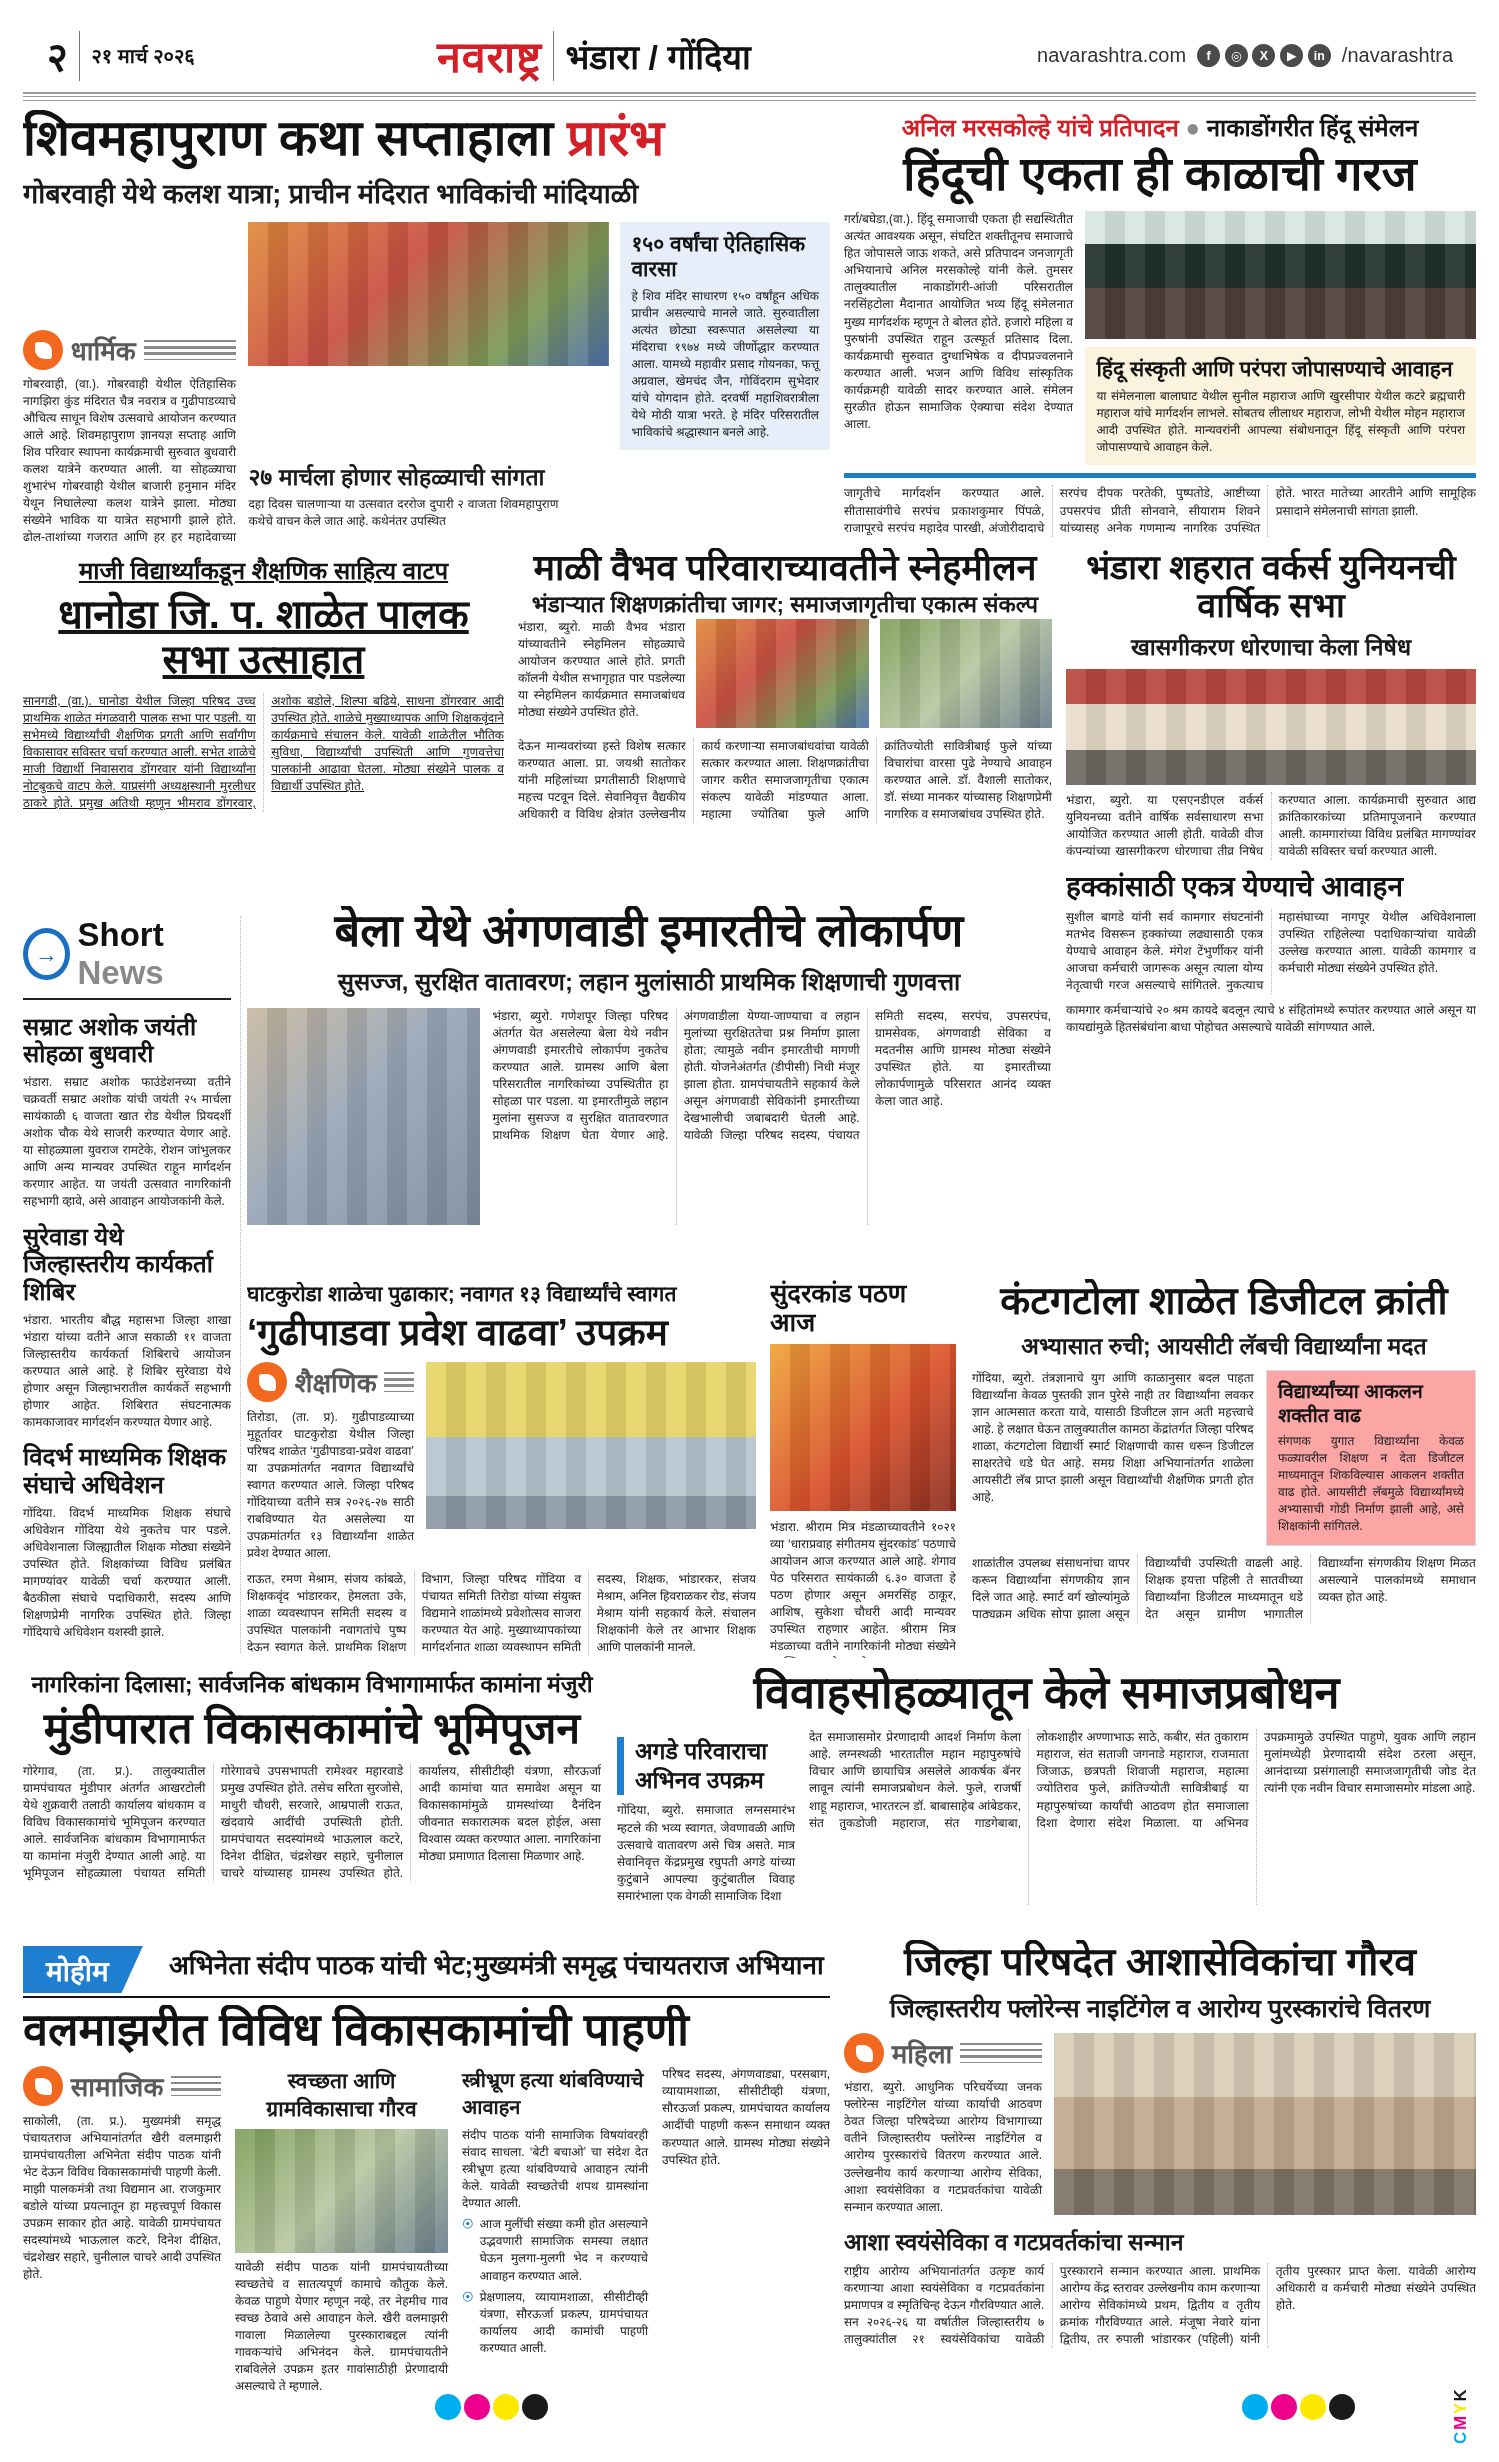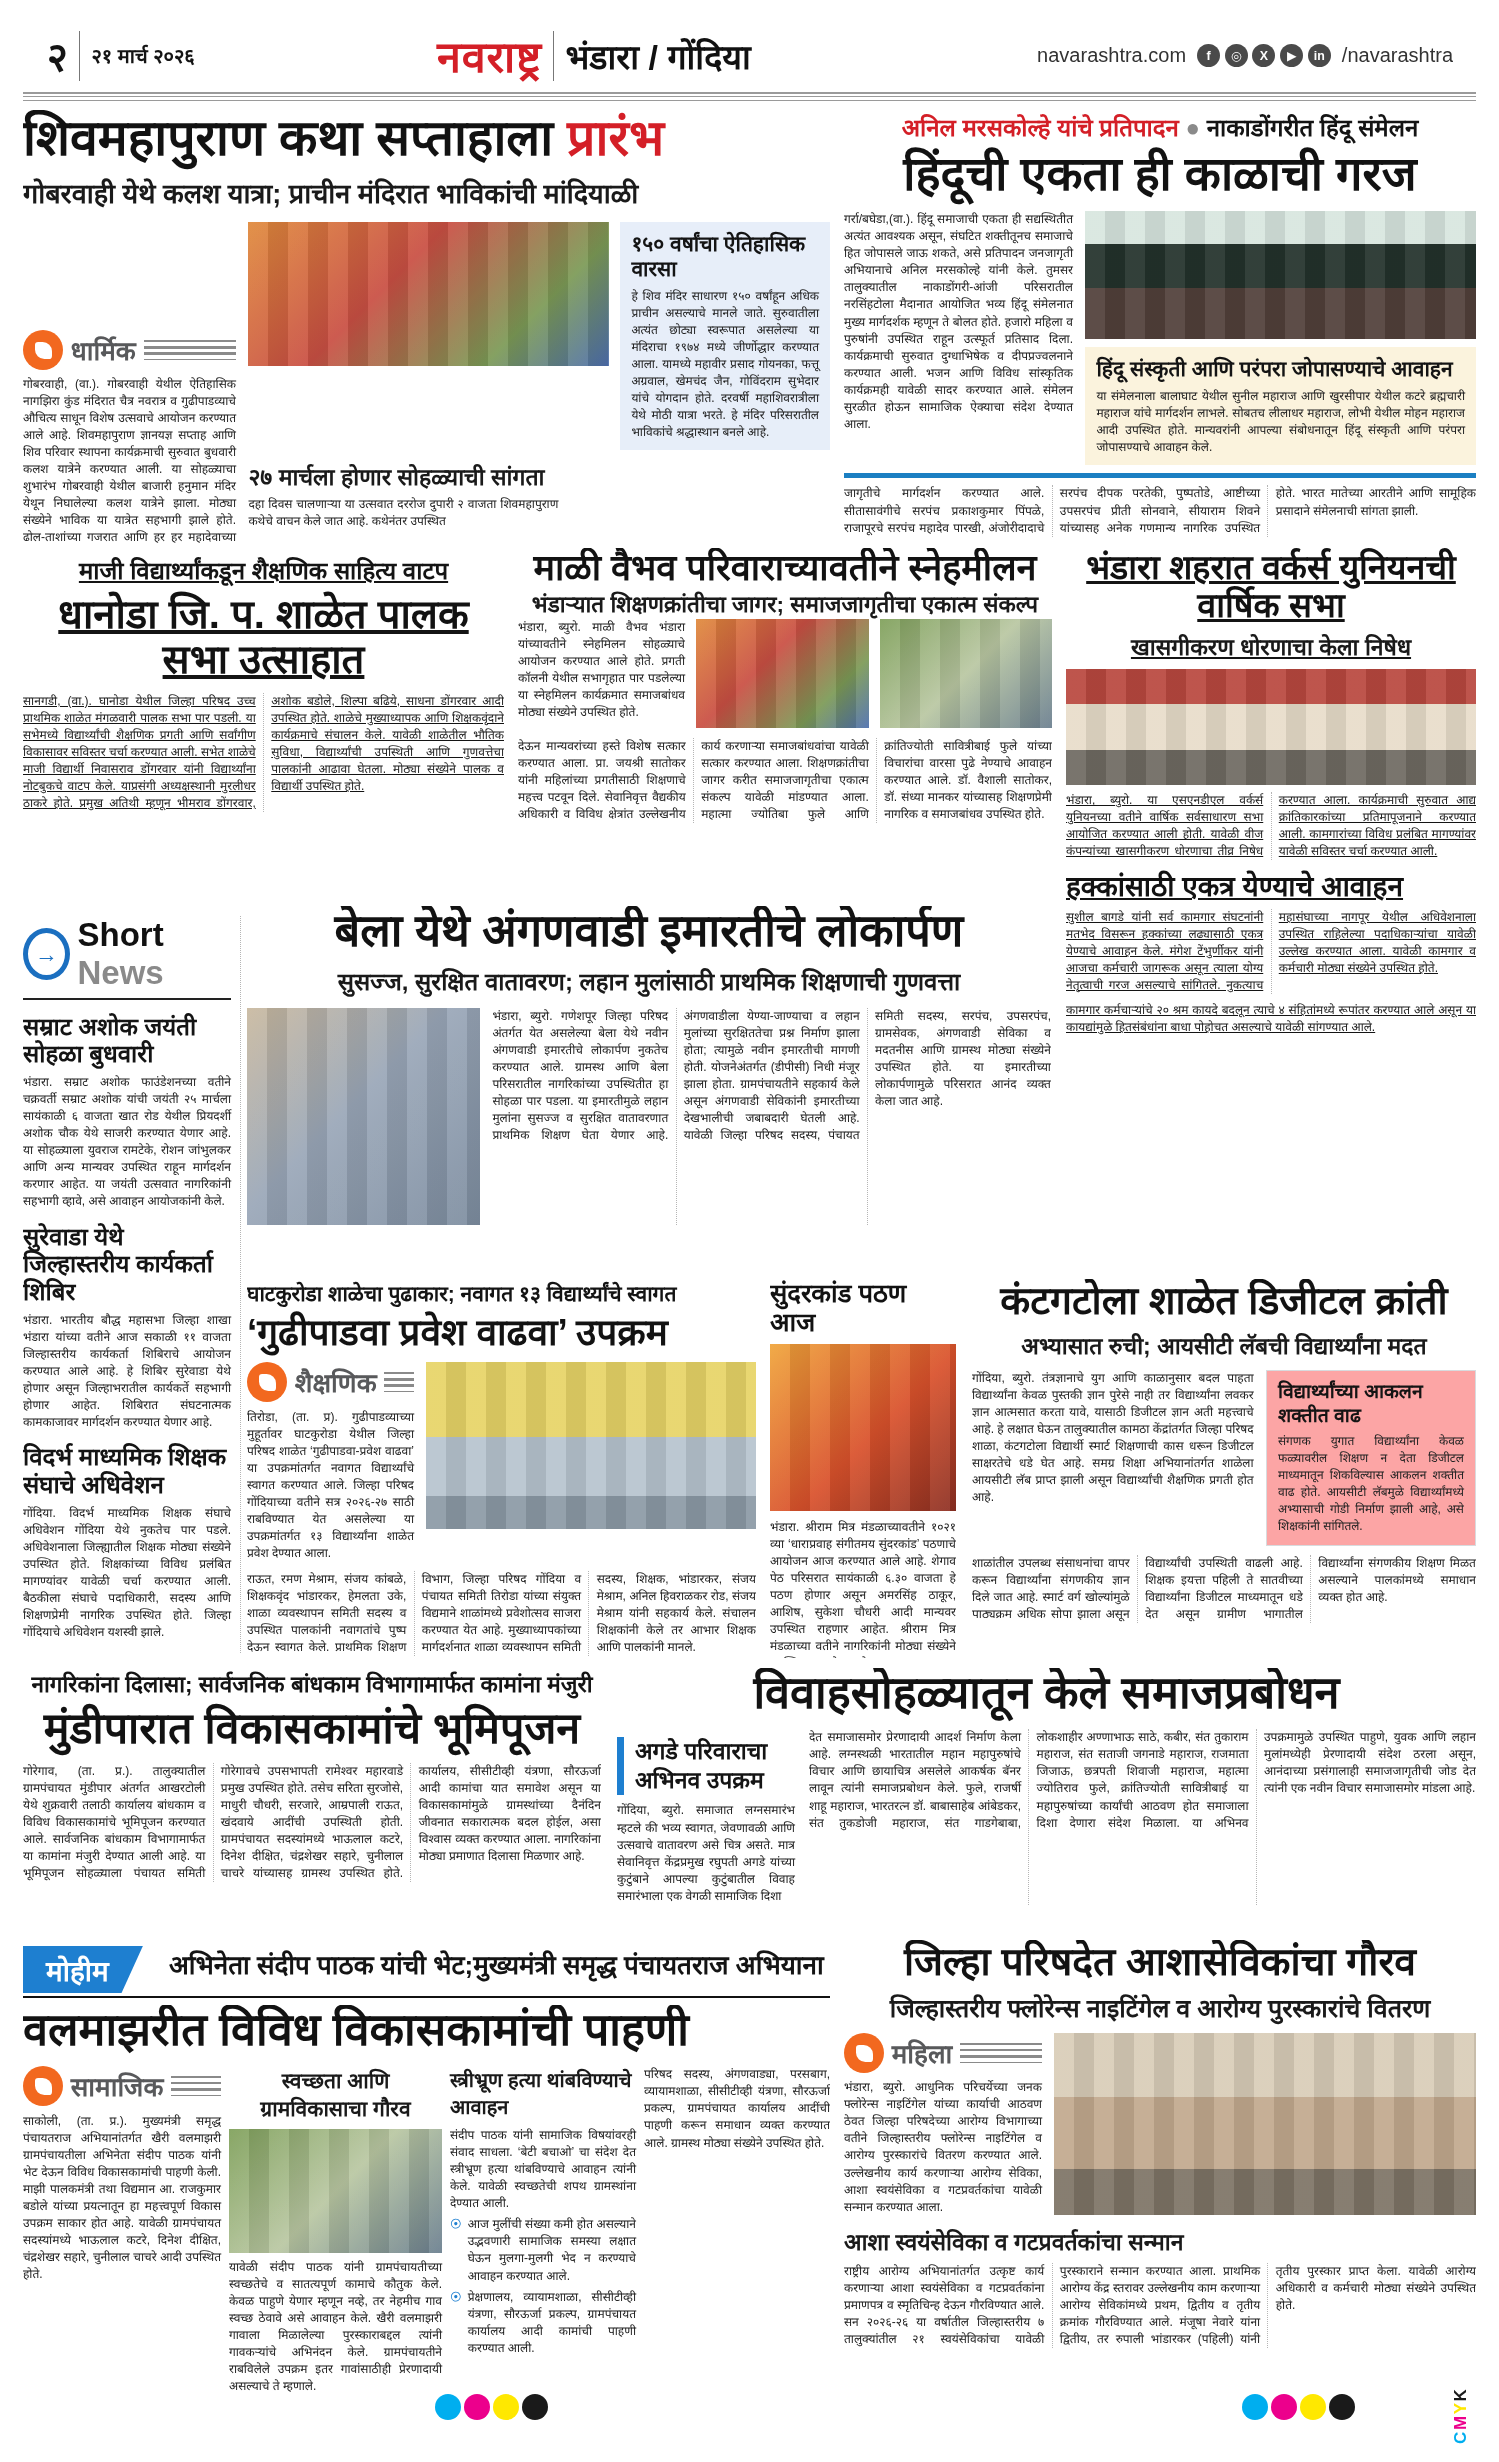--- a/index.html
+++ b/index.html
@@ -178,21 +178,21 @@
     <div class="hl" style="font-size:36px;text-align:center;">माळी वैभव परिवाराच्यावतीने स्नेहमीलन</div>
     <div class="sub" style="font-size:22.5px;text-align:center;margin:0 0;">भंडाऱ्यात शिक्षणक्रांतीचा जागर; समाजजागृतीचा एकात्म संकल्प</div>
     <div style="display:flex;gap:11px;">
       <div class="body-txt" style="width:167px;flex:0 0 auto;">भंडारा, ब्युरो. माळी वैभव भंडारा यांच्यावतीने स्नेहमिलन सोहळ्याचे आयोजन करण्यात आले होते. प्रगती कॉलनी येथील सभागृहात पार पडलेल्या या स्नेहमिलन कार्यक्रमात समाजबांधव मोठ्या संख्येने उपस्थित होते.</div>
       <div class="photo ph-warm" style="flex:1;height:109px;"></div>
       <div class="photo ph-green" style="flex:1;height:109px;"></div>
     </div>
     <div class="body-txt cols3" style="margin-top:9.3px;">देऊन मान्यवरांच्या हस्ते विशेष सत्कार करण्यात आला. प्रा. जयश्री सातोकर यांनी महिलांच्या प्रगतीसाठी शिक्षणाचे महत्त्व पटवून दिले. सेवानिवृत्त वैद्यकीय अधिकारी व विविध क्षेत्रांत उल्लेखनीय कार्य करणाऱ्या समाजबांधवांचा यावेळी सत्कार करण्यात आला. शिक्षणक्रांतीचा जागर करीत समाजजागृतीचा एकात्म संकल्प यावेळी मांडण्यात आला. महात्मा ज्योतिबा फुले आणि क्रांतिज्योती सावित्रीबाई फुले यांच्या विचारांचा वारसा पुढे नेण्याचे आवाहन करण्यात आले. डॉ. वैशाली सातोकर, डॉ. संध्या मानकर यांच्यासह शिक्षणप्रेमी नागरिक व समाजबांधव उपस्थित होते.</div>
   </div>
 
-  <div class="blk" style="left:1066px;top:548px;width:410px;height:722px;text-decoration:underline;">
+  <div class="blk" style="left:1066px;top:548px;width:410px;height:722px;">
     <div class="hl" style="font-size:34px;text-align:center;">भंडारा शहरात वर्कर्स युनियनची वार्षिक सभा</div>
     <div class="sub" style="font-size:23px;text-align:center;margin:6.2px 0;">खासगीकरण धोरणाचा केला निषेध</div>
     <div class="photo ph-hall" style="width:100%;height:116px;"></div>
     <div class="body-txt cols2" style="margin-top:7.8px;">भंडारा, ब्युरो. या एसएनडीएल वर्कर्स युनियनच्या वतीने वार्षिक सर्वसाधारण सभा आयोजित करण्यात आली होती. यावेळी वीज कंपन्यांच्या खासगीकरण धोरणाचा तीव्र निषेध करण्यात आला. कार्यक्रमाची सुरुवात आद्य क्रांतिकारकांच्या प्रतिमापूजनाने करण्यात आली. कामगारांच्या विविध प्रलंबित मागण्यांवर यावेळी सविस्तर चर्चा करण्यात आली.</div>
     <div class="hl" style="font-size:28px;margin:11px 0 6.2px 0;">हक्कांसाठी एकत्र येण्याचे आवाहन</div>
     <div class="body-txt cols2">सुशील बागडे यांनी सर्व कामगार संघटनांनी मतभेद विसरून हक्कांच्या लढ्यासाठी एकत्र येण्याचे आवाहन केले. मंगेश टेंभुर्णीकर यांनी आजचा कर्मचारी जागरूक असून त्याला योग्य नेतृत्वाची गरज असल्याचे सांगितले. नुकत्याच महासंघाच्या नागपूर येथील अधिवेशनाला उपस्थित राहिलेल्या पदाधिकाऱ्यांचा यावेळी उल्लेख करण्यात आला. यावेळी कामगार व कर्मचारी मोठ्या संख्येने उपस्थित होते.</div>
     <div class="body-txt" style="margin-top:7.8px;">कामगार कर्मचाऱ्यांचे २० श्रम कायदे बदलून त्याचे ४ संहितांमध्ये रूपांतर करण्यात आले असून या कायद्यांमुळे हितसंबंधांना बाधा पोहोचत असल्याचे यावेळी सांगण्यात आले.</div>
   </div>
 
   <div class="blk" style="left:23px;top:916px;width:208px;height:737px;border-right:1.6px dotted #b5b5b5;padding-right:9.3px;">
@@ -279,21 +279,21 @@
     </div>
   </div>
 
   <div class="blk camp" style="left:23px;top:1946px;width:807px;height:50px;">
     <div class="camp-badge">मोहीम</div>
     <div class="camp-k">अभिनेता संदीप पाठक यांची भेट;मुख्यमंत्री समृद्ध पंचायतराज अभियाना</div>
   </div>
 
   <div class="blk" style="left:23px;top:2005px;width:807px;height:435px;">
     <div class="hl" style="font-size:45px;">वलमाझरीत विविध विकासकामांची पाहणी</div>
-    <div style="display:flex;gap:8px;margin-top:11px;">
+    <div style="display:flex;gap:14px;margin-top:11px;">
       <div style="width:198px;flex:0 0 auto;">
         <div class="badge">
           <div class="ic">
               <span></span>
             </div>
           <div class="bt">सामाजिक</div>
           <div class="lines"></div>
         </div>
         <div class="body-txt">साकोली, (ता. प्र.). मुख्यमंत्री समृद्ध पंचायतराज अभियानांतर्गत खैरी वलमाझरी ग्रामपंचायतीला अभिनेता संदीप पाठक यांनी भेट देऊन विविध विकासकामांची पाहणी केली. माझी पालकमंत्री तथा विद्यमान आ. राजकुमार बडोले यांच्या प्रयत्नातून हा महत्त्वपूर्ण विकास उपक्रम साकार होत आहे. यावेळी ग्रामपंचायत सदस्यांमध्ये भाऊलाल कटरे, दिनेश दीक्षित, चंद्रशेखर सहारे, चुनीलाल चाचरे आदी उपस्थित होते.</div>
       </div>

